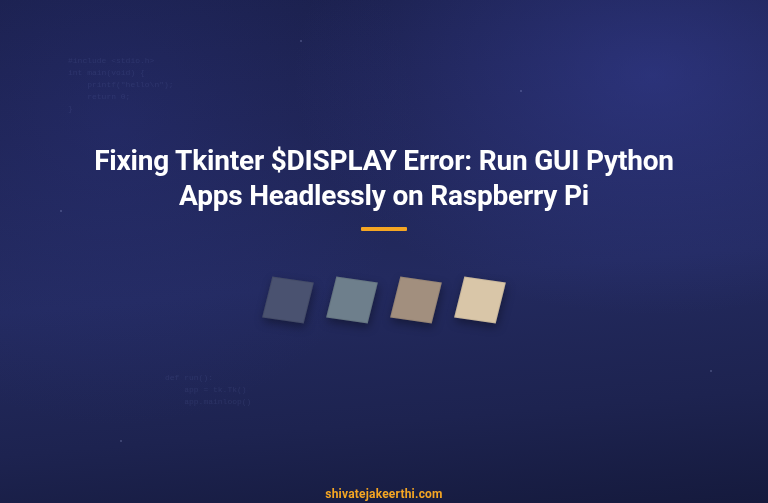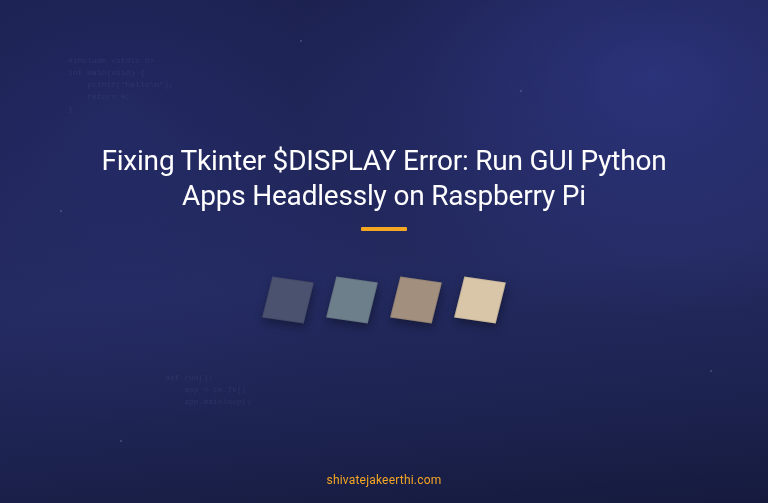--- a/index.html
+++ b/index.html
@@ -32,21 +32,21 @@
 
   .hero {
     width: 100%;
     text-align: center;
     padding: 0 70px;
     position: relative;
     margin-top: -40px;
   }
   .title {
     color: #ffffff;
-    font-weight: 400;
+    font-weight: 700;
     font-size: 28px;
     line-height: 1.25;
     letter-spacing: -0.2px;
   }
   .underline {
     width: 46px;
     height: 4px;
     background: #f5a623;
     margin: 14px auto 0;
     border-radius: 1px;
@@ -58,26 +58,26 @@
     margin-top: 48px;
   }
   .sq {
     width: 42px;
     height: 42px;
     transform: rotate(8deg) skewX(-6deg);
     box-shadow: 2px 4px 10px rgba(0,0,0,0.35), inset 0 0 0 1px rgba(0,0,0,0.08);
   }
   .footer {
     position: absolute;
-    bottom: 16px;
+    bottom: 2px;
     left: 0; right: 0;
     text-align: center;
     color: #f5a623;
     font-size: 12px;
-    font-weight: 400;
+    font-weight: 700;
     letter-spacing: 0.2px;
   }
   .dot {
     position: absolute;
     width: 2px; height: 2px;
     border-radius: 50%;
     background: rgba(200,210,255,0.25);
     pointer-events: none;
   }
   .dot.d1 { top: 90px; left: 520px; }

